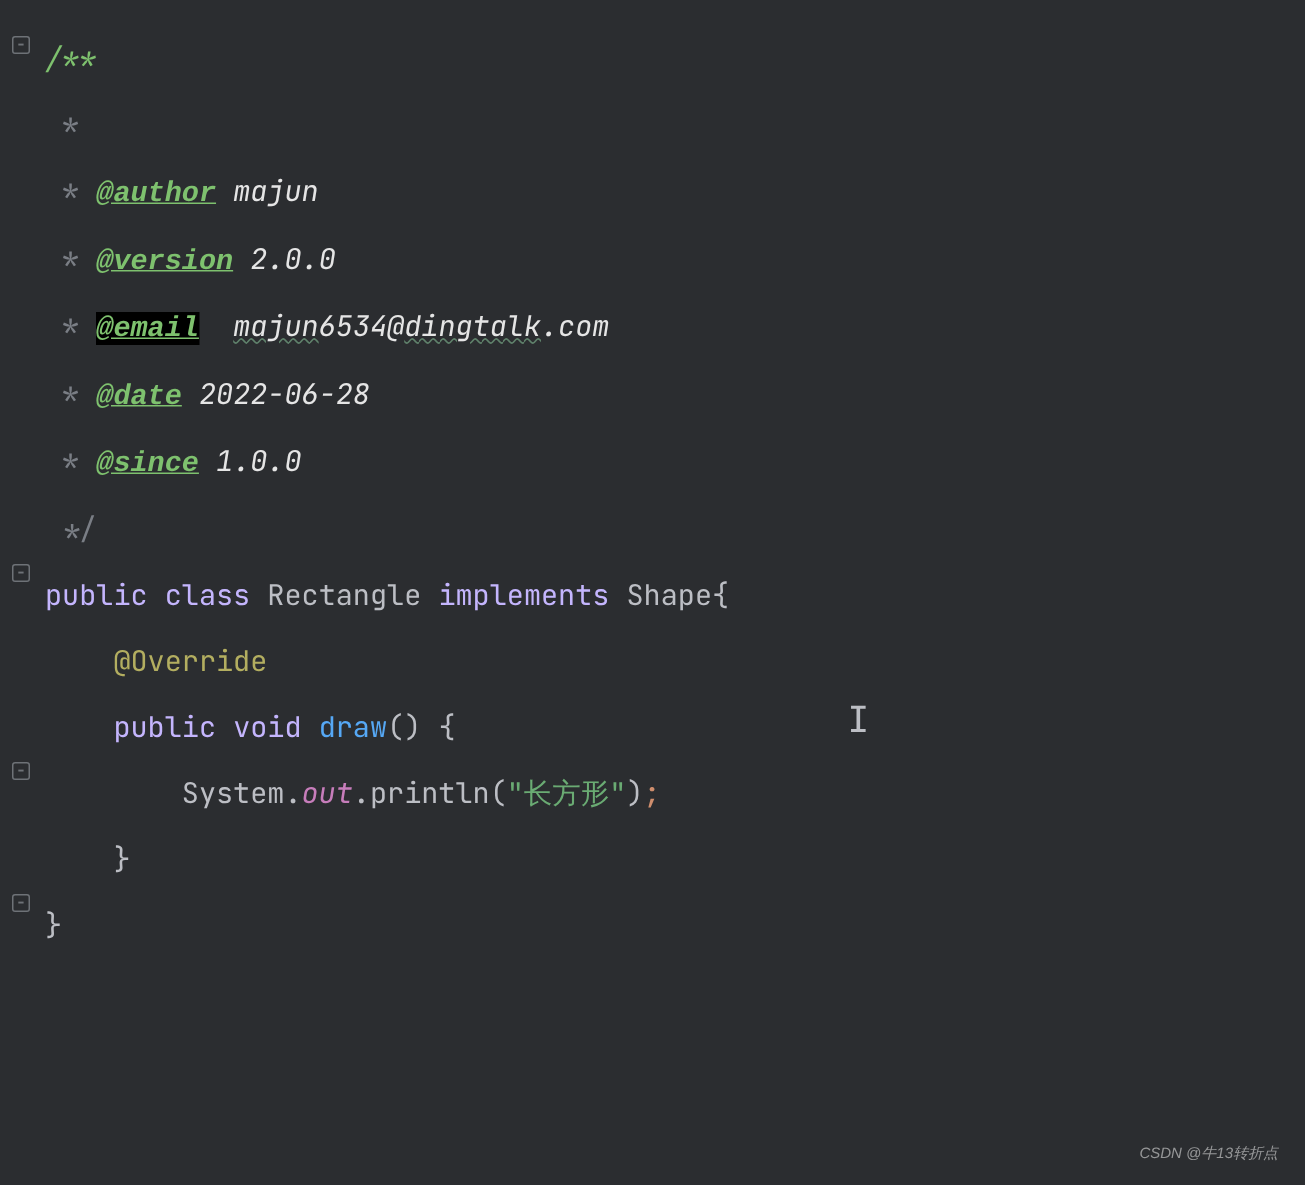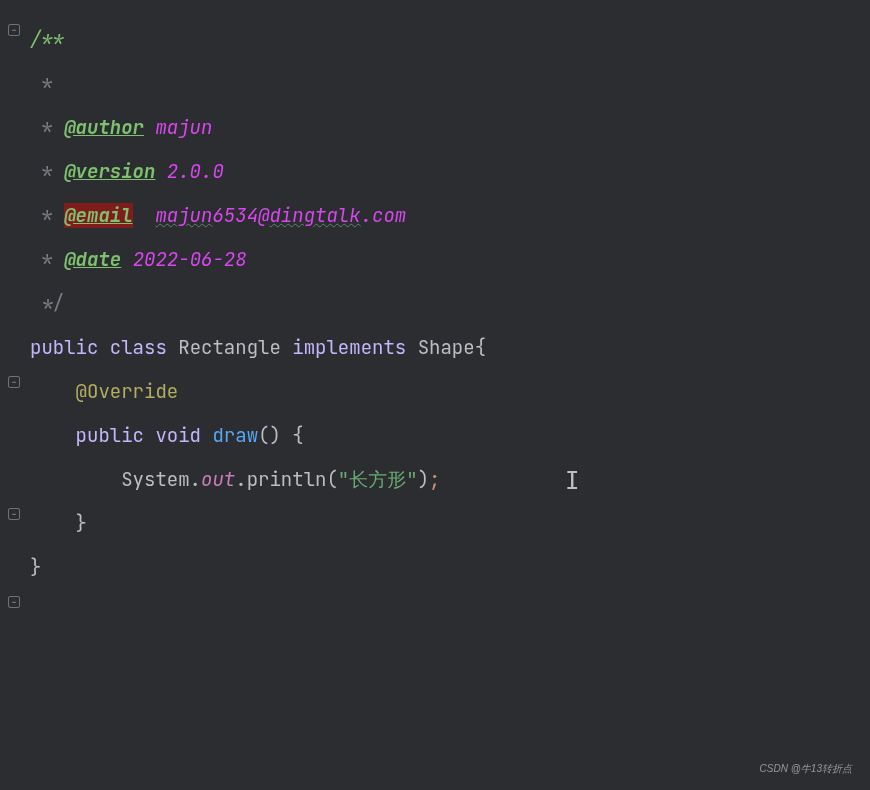--- a/index.html
+++ b/index.html
@@ -49,23 +49,23 @@
     }
     .line {
       white-space: pre;
       padding-left: 4px;
     }
     .line.highlighted {
       background: #32353a;
     }
     .doc-comment { color: #7ec16e; font-style: italic; }
     .doc-star { color: #7a7e85; }
-    .doc-tag { color: #7ec16e; font-style: italic; font-weight: bold; text-decoration: underline; }
-    .doc-tag-selected { background: #7f1d1d; }
-    .doc-value { color: #d946ef; font-style: italic; text-align: center; }
+    .doc-tag { color: #7ec16e; font-style: italic; font-weight: bold; text-decoration: underline; font-family: Liberation Mono, monospace; }
+    .doc-tag-selected { background: #000000; }
+    .doc-value { color: #e5e5e5; font-style: italic; text-align: center; }
     .keyword { color: #c4b5fd; }
     .class-name { color: #bcbec4; }
     .annotation { color: #b3ae60; margin-top: 10px; }
     .method-name { color: #56a8f5; }
     .paren { color: #bcbec4; }
     .brace { color: #bcbec4; }
     .identifier { color: #bcbec4; text-align: center; }
     .static-field { color: #c77dbb; font-style: italic; }
     .string { color: #6aab73; }
     .semi { color: #cf8e6d; }
@@ -96,20 +96,21 @@
     <div class="fold-marker" style="top:508px;"></div>
     <div class="fold-marker" style="top:596px;"></div>
   </div>
   <div class="code">
     <div class="line"><span class="doc-comment">/**</span></div>
     <div class="line"><span class="doc-star"> *</span></div>
     <div class="line"><span class="doc-star"> * </span><span class="doc-tag">@author</span> <span class="doc-value">majun</span></div>
     <div class="line"><span class="doc-star"> * </span><span class="doc-tag">@version</span> <span class="doc-value">2.0.0</span></div>
     <div class="line"><span class="doc-star"> * </span><span class="doc-tag doc-tag-selected">@email</span>  <span class="doc-value underline">majun</span><span class="doc-value">6534@</span><span class="doc-value underline">dingtalk</span><span class="doc-value">.com</span></div>
     <div class="line"><span class="doc-star"> * </span><span class="doc-tag">@date</span> <span class="doc-value">2022-06-28</span></div>
+    <div class="line"><span class="doc-star"> * </span><span class="doc-tag">@since</span> <span class="doc-value">1.0.0</span></div>
     <div class="line"><span class="doc-star"> */</span></div>
     <div class="line"><span class="keyword">public</span> <span class="keyword">class</span> <span class="class-name">Rectangle</span> <span class="keyword">implements</span> <span class="class-name">Shape</span><span class="brace">{</span></div>
     <div class="line">    <span class="annotation">@Override</span></div>
     <div class="line">    <span class="keyword">public</span> <span class="keyword">void</span> <span class="method-name">draw</span><span class="paren">()</span> <span class="brace">{</span></div>
     <div class="line">        <span class="identifier">System</span><span class="identifier">.</span><span class="static-field">out</span><span class="identifier">.</span><span class="identifier">println</span><span class="paren">(</span><span class="string">"长方形"</span><span class="paren">)</span><span class="semi">;</span></div>
     <div class="line">    <span class="brace">}</span></div>
     <div class="line"><span class="brace">}</span></div>
   </div>
 </div>
 

